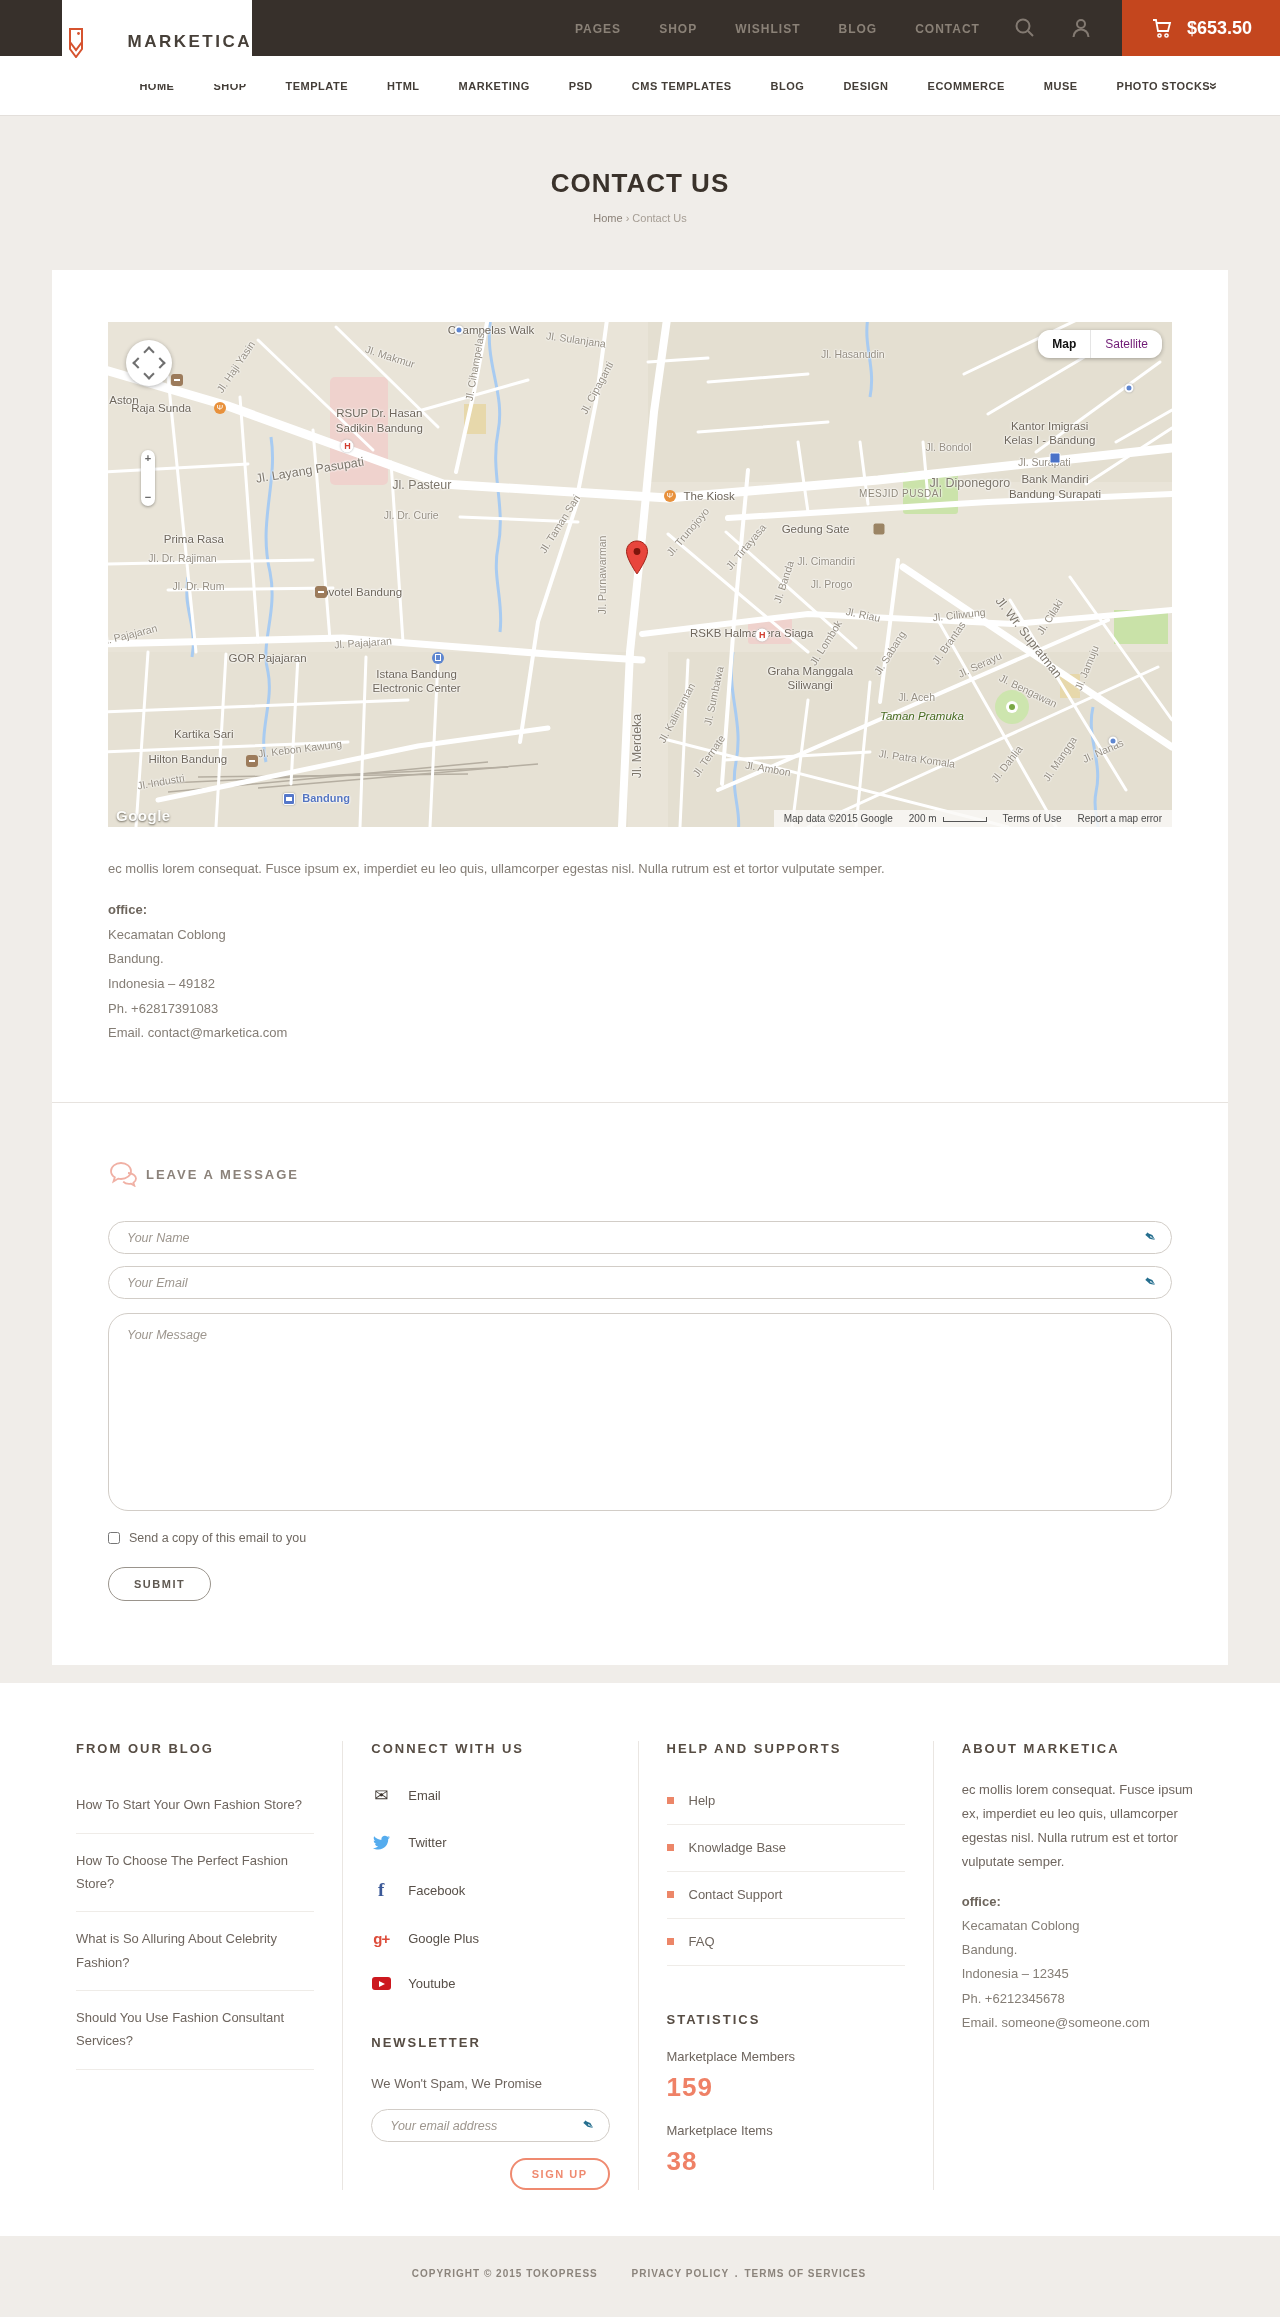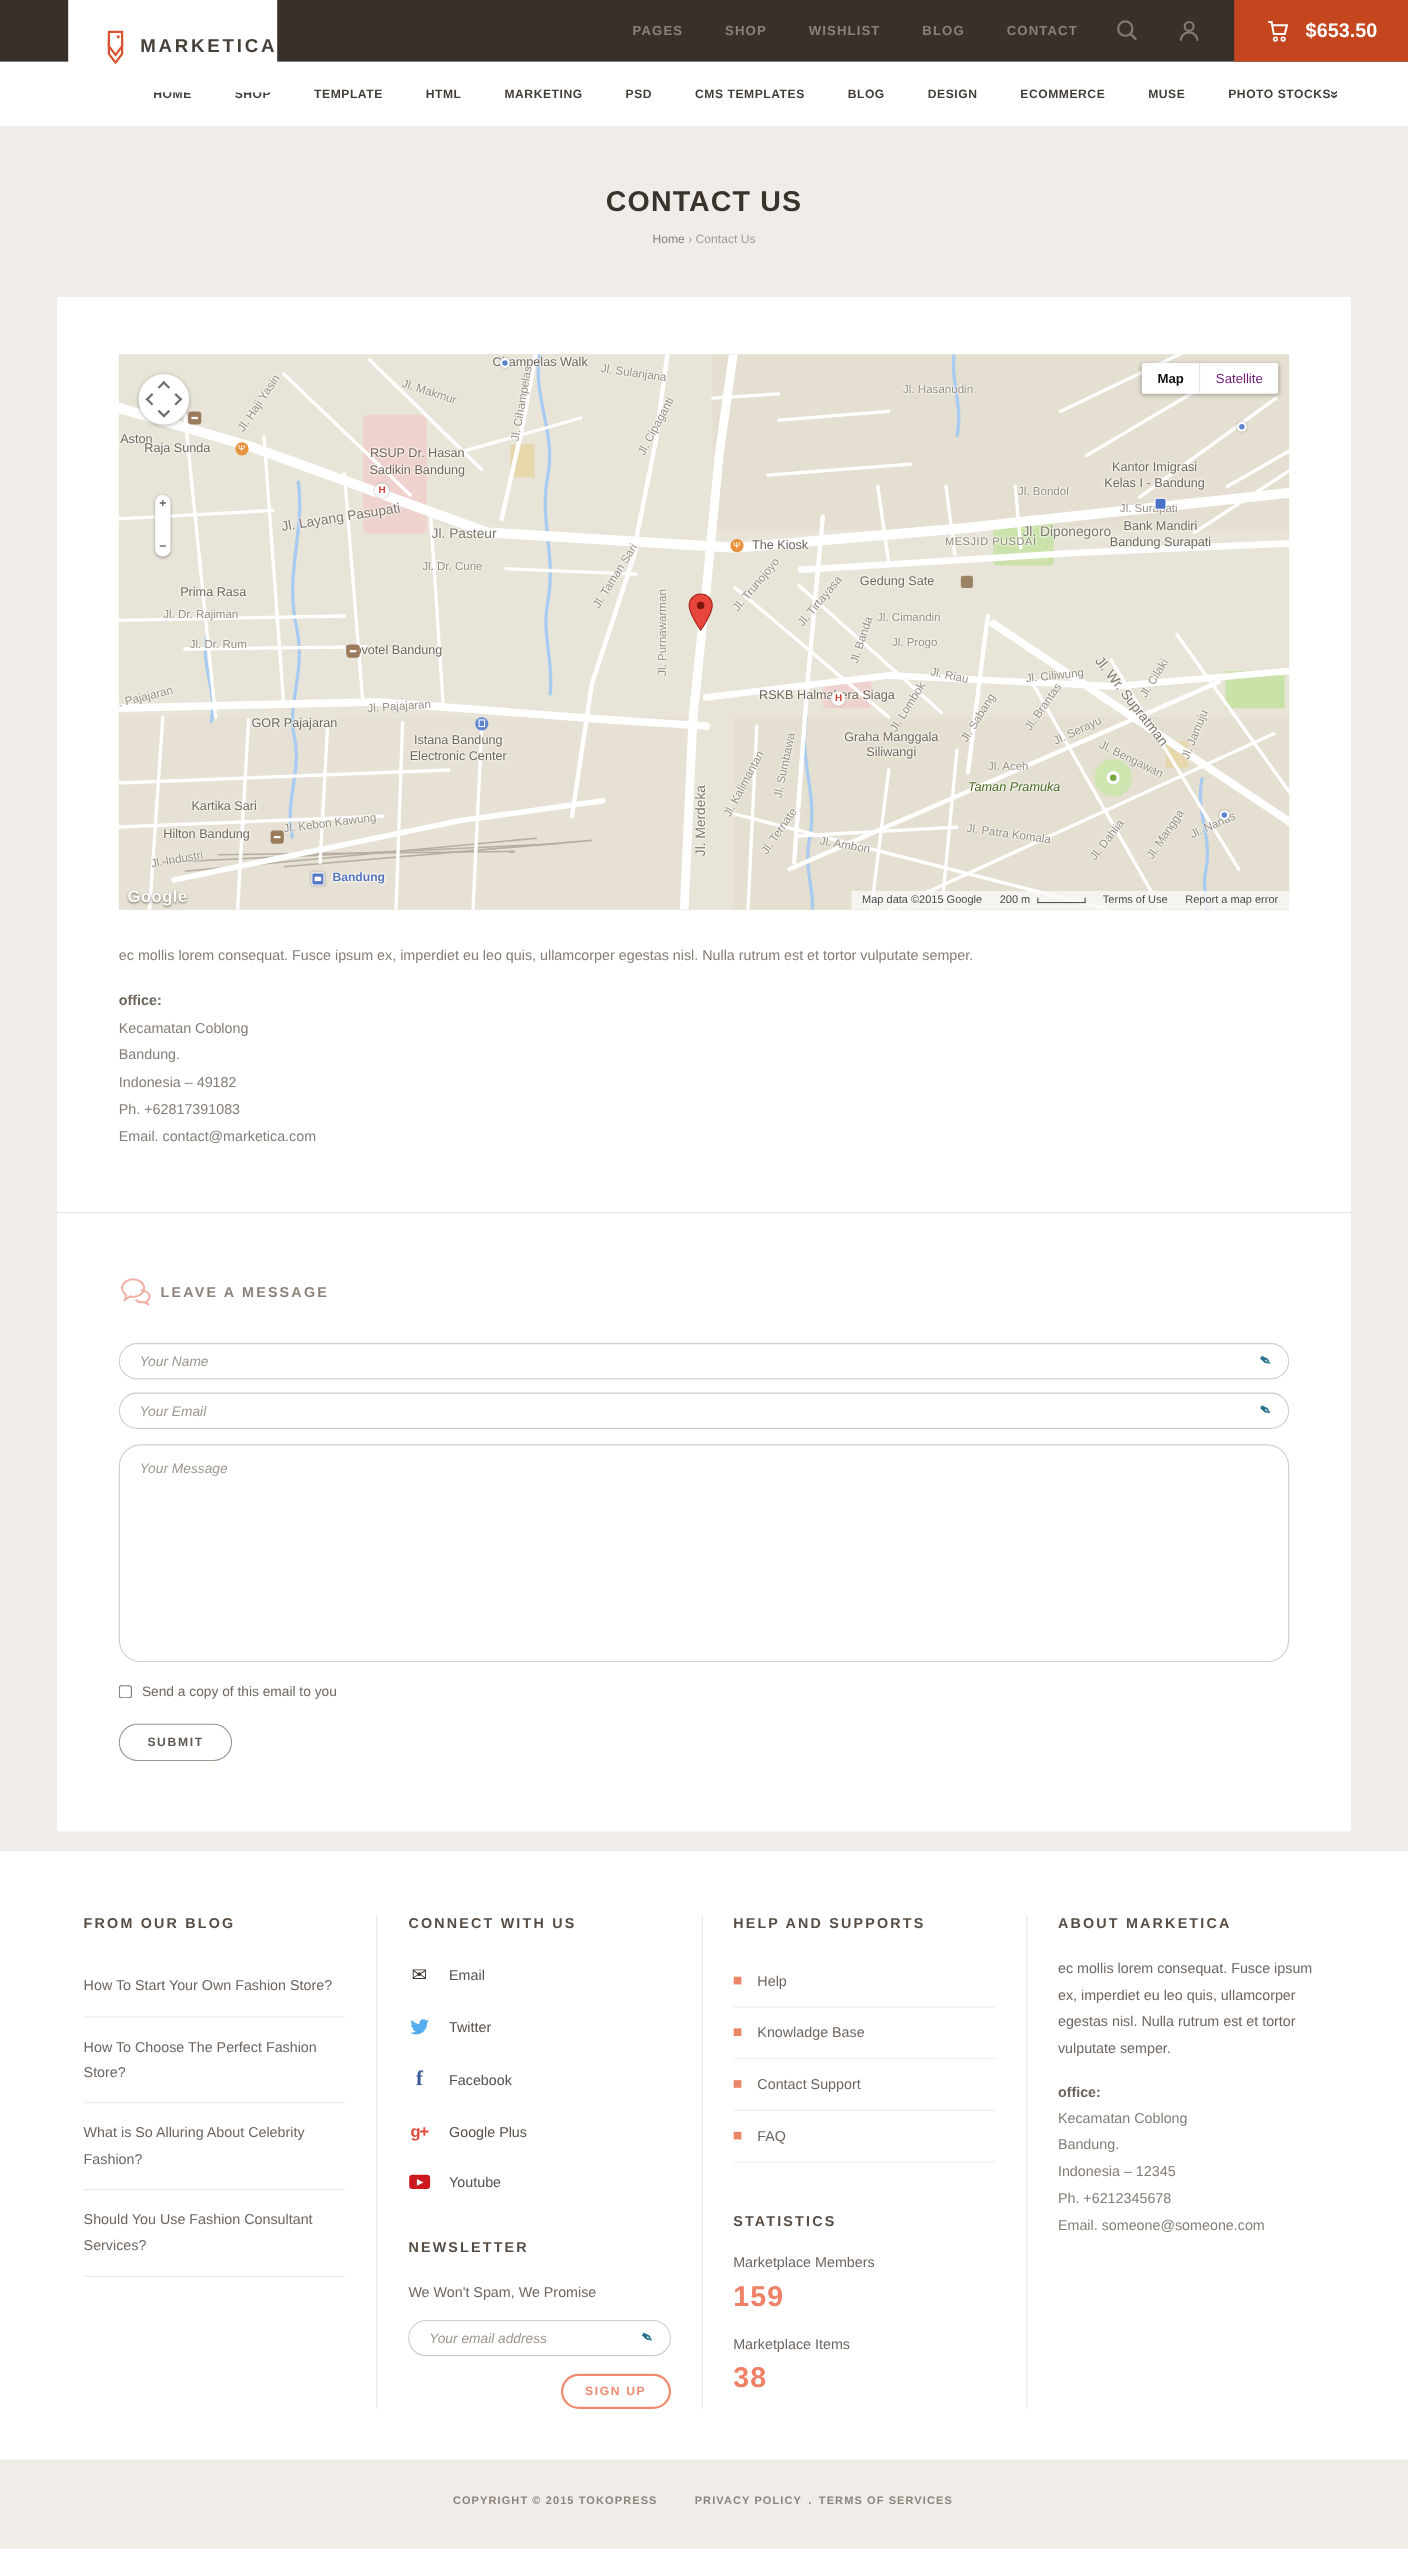--- a/index.html
+++ b/index.html
@@ -2,21 +2,21 @@
 <html><head>
 <meta charset="utf-8">
 <style>
   *{margin:0;padding:0;box-sizing:border-box;}
   body{width:1280px;background:#f0ede9;font-family:"Liberation Sans",sans-serif;color:#847d75;}
   ul{list-style:none;}
   a{text-decoration:none;color:inherit;cursor:pointer;}
 
   
   .topbar{height:56px;background:#37302b;display:flex;align-items:center;position:relative;z-index:20;}
-  .logo-box{position:absolute;left:62px;top:0;width:190px;height:84px;background:#fff;display:flex;align-items:center;justify-content:flex-end;gap:9px;}
+  .logo-box{position:absolute;left:62px;top:0;width:190px;height:84px;background:#fff;display:flex;align-items:center;justify-content:space-between;gap:9px;}
   .logo-text{font-size:17px;font-weight:bold;letter-spacing:2.5px;color:#474039;}
   .top-nav{margin-left:auto;display:flex;align-items:center;gap:38px;}
   .top-nav a{font-size:12px;font-weight:bold;letter-spacing:1px;color:#8a8177;}
   .hicon{margin-left:34px;display:inline-flex;align-items:center;cursor:pointer;}
   .cart{margin-left:30px;height:56px;background:#c4461e;display:flex;align-items:center;gap:13px;padding:0 28px;color:#fff;font-size:18px;font-weight:bold;cursor:pointer;}
 
   
   .subnav{background:#fff;height:60px;display:flex;align-items:center;padding:0 62px;border-bottom:1px solid #e3dfdb;}
   .subnav ul{display:flex;gap:39px;align-items:center;}
   .subnav li{font-size:11px;font-weight:bold;letter-spacing:.5px;color:#433d37;cursor:pointer;white-space:nowrap;}
@@ -52,21 +52,21 @@
   .k-hotel{width:12px;height:12px;background:#9c7b5b;border-radius:3px;}
   .k-hotel::after{content:"";display:block;width:6px;height:2px;background:#fff;margin:5px auto 0;}
   .k-bus{width:9px;height:9px;background:#5e86d0;border-radius:50%;border:2px solid #fff;box-shadow:0 0 2px #999;}
   .k-mall{width:12px;height:12px;background:#5e86d0;border-radius:50%;}
   .k-mall::after{content:"";display:block;width:4px;height:5px;border:1px solid #fff;margin:2px auto 0;}
   .k-station{width:12px;height:12px;background:#5577c9;border-radius:2px;border:1px solid #fff;box-shadow:0 0 2px #999;}
   .k-station::after{content:"";display:block;width:6px;height:4px;background:#fff;margin:3px auto 0;}
   .k-landmark{width:11px;height:11px;background:#9b8464;border-radius:2px;}
   .k-bank{width:11px;height:11px;background:#4a72c8;border-radius:2px;border:1px solid #fff;}
 
-  .map-type{position:absolute;top:8px;right:10px;display:flex;box-shadow:0 1px 4px rgba(0,0,0,.3);z-index:8;border-radius:2px;overflow:hidden;}
+  .map-type{position:absolute;top:8px;right:10px;display:flex;box-shadow:0 1px 4px rgba(0,0,0,.3);z-index:8;border-radius:12px;overflow:hidden;}
   .map-type .mbtn{background:#fff;padding:7px 14px;font-size:12px;color:#701a75;cursor:pointer;}
   .map-type .mbtn.active{font-weight:bold;color:#111;}
   .map-type .mbtn + .mbtn{border-left:1px solid #e5e5e5;}
 
   .pan{position:absolute;left:18px;top:18px;width:46px;height:46px;background:#fff;border-radius:50%;box-shadow:0 1px 4px rgba(0,0,0,.3);z-index:8;cursor:pointer;}
   .pan i{position:absolute;border:solid #6f6f6f;border-width:0 2px 2px 0;padding:3px;}
   .pan .up{top:8px;left:19px;transform:rotate(-135deg);}
   .pan .dn{bottom:8px;left:19px;transform:rotate(45deg);}
   .pan .lf{left:8px;top:19px;transform:rotate(135deg);}
   .pan .rt{right:8px;top:19px;transform:rotate(-45deg);}

